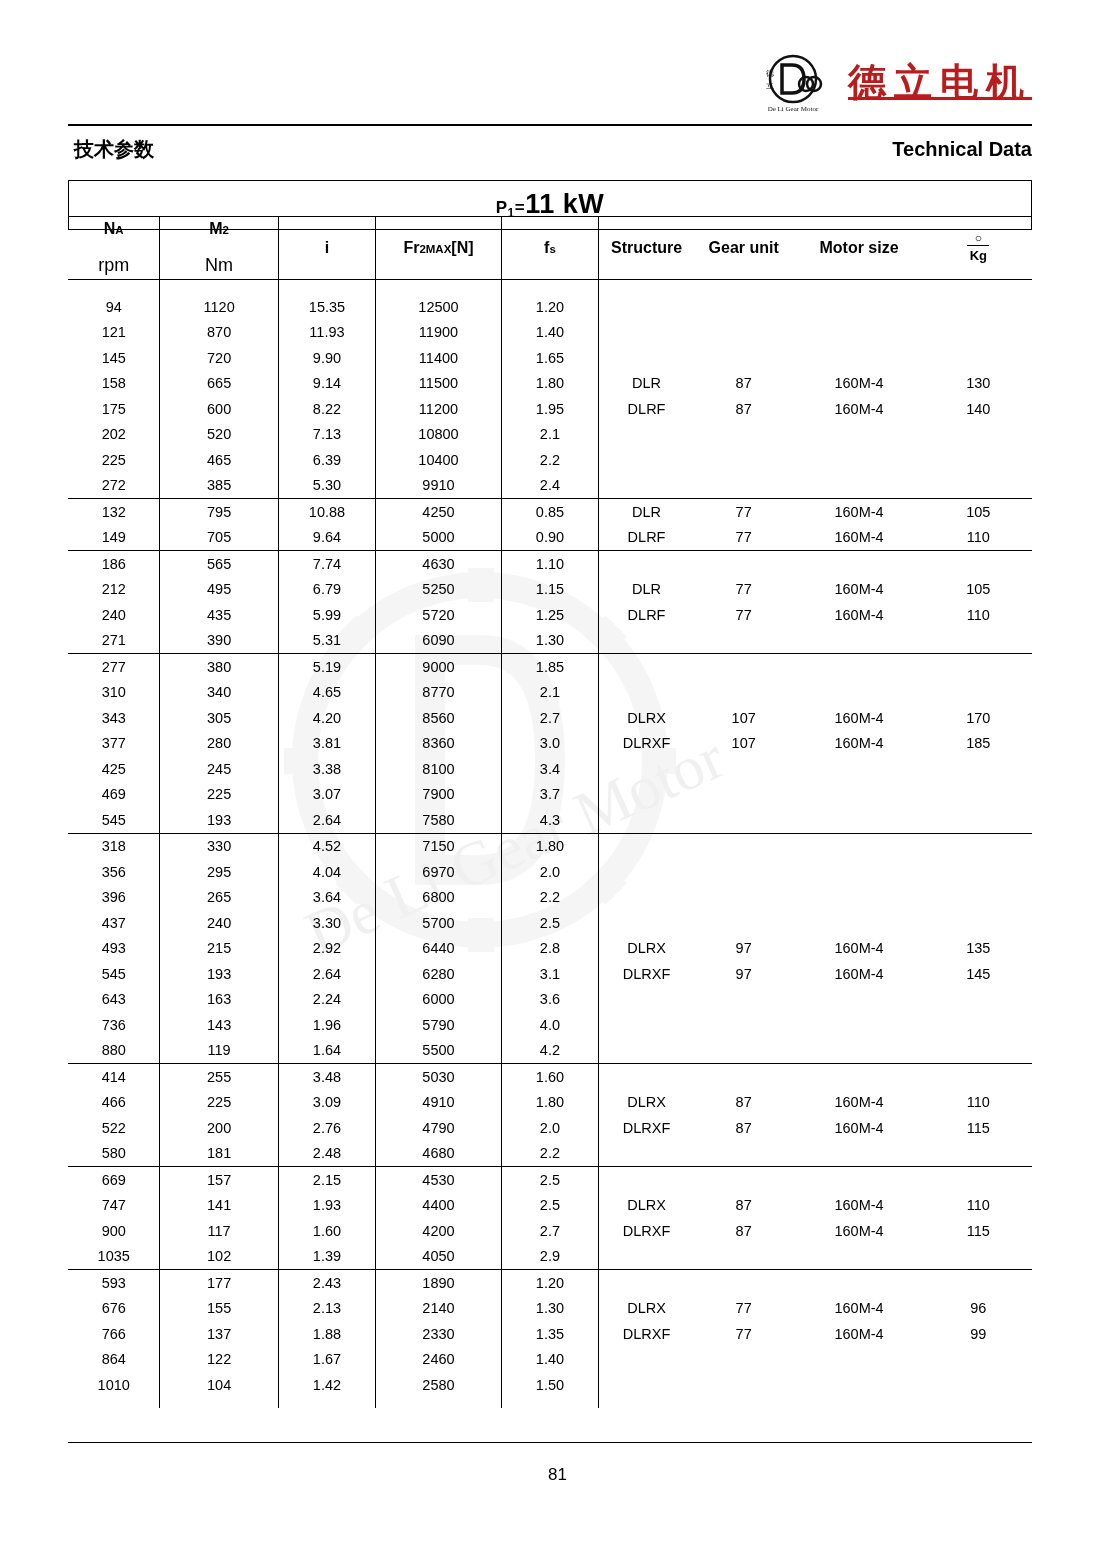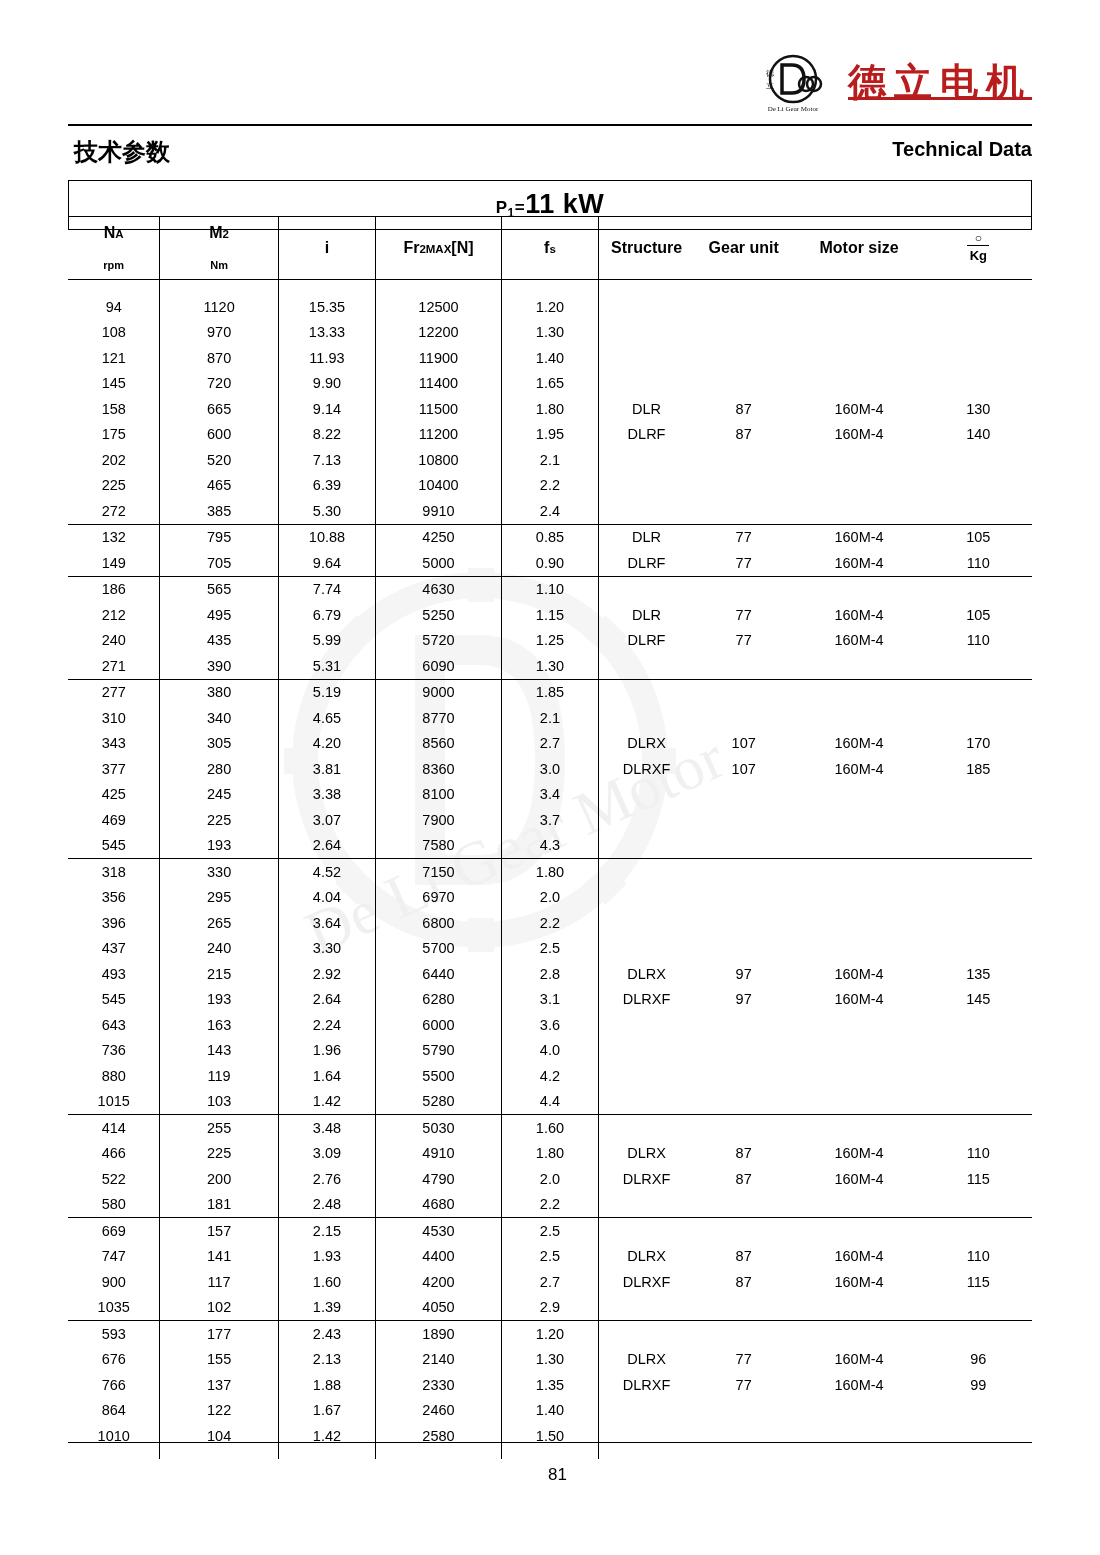--- a/index.html
+++ b/index.html
@@ -67,21 +67,21 @@
     top: 136px;
     left: 68px;
     right: 68px;
     height: 36px;
   }
   .subhead-cn {
     position: absolute;
     left: 6px;
     top: 0;
     font-family: "DejaVu Sans", "Liberation Sans", sans-serif;
-    font-size: 24px;
+    font-size: 20px;
     font-weight: bold;
   }
   .subhead-en {
     position: absolute;
     left: 0;
     right: 0;
     top: 2px;
     text-align: right;
     font-size: 20px;
     font-weight: bold;
@@ -143,22 +143,22 @@
   }
   .hdr-main {
     font-size: 16px;
     font-weight: bold;
   }
   .hdr-main sub, .hdr-main .sub {
     font-size: 11.5px;
     vertical-align: baseline;
   }
   .hdr-unit {
-    font-size: 11px;
-    font-weight: bold;
+    font-size: 18px;
+    font-weight: normal;
     display: block;
     margin-top: 16px;
   }
   .kg-cell .kg-top {
     display: block;
     font-size: 12px;
     line-height: 0.9;
   }
   .kg-cell .kg-line {
     display: block;
@@ -357,31 +357,20 @@
           <td class="col-m2 num vline">1120</td>
           <td class="col-i num vline">15.35</td>
           <td class="col-fr num vline">12500</td>
           <td class="col-fs num vline">1.20</td>
           <td class="col-st vline left-pad"></td>
           <td class="col-gu gu"></td>
           <td class="col-ms ms"></td>
           <td class="col-kg kg"></td>
         </tr>
         <tr>
-          <td class="col-na num">108</td>
-          <td class="col-m2 num vline">970</td>
-          <td class="col-i num vline">13.33</td>
-          <td class="col-fr num vline">12200</td>
-          <td class="col-fs num vline">1.30</td>
-          <td class="col-st vline left-pad"></td>
-          <td class="col-gu gu"></td>
-          <td class="col-ms ms"></td>
-          <td class="col-kg kg"></td>
-        </tr>
-        <tr>
           <td class="col-na num">121</td>
           <td class="col-m2 num vline">870</td>
           <td class="col-i num vline">11.93</td>
           <td class="col-fr num vline">11900</td>
           <td class="col-fs num vline">1.40</td>
           <td class="col-st vline left-pad"></td>
           <td class="col-gu gu"></td>
           <td class="col-ms ms"></td>
           <td class="col-kg kg"></td>
         </tr>
@@ -686,31 +675,20 @@
           <td class="col-na num">880</td>
           <td class="col-m2 num vline">119</td>
           <td class="col-i num vline">1.64</td>
           <td class="col-fr num vline">5500</td>
           <td class="col-fs num vline">4.2</td>
           <td class="col-st vline left-pad"></td>
           <td class="col-gu gu"></td>
           <td class="col-ms ms"></td>
           <td class="col-kg kg"></td>
         </tr>
-        <tr>
-          <td class="col-na num">1015</td>
-          <td class="col-m2 num vline">103</td>
-          <td class="col-i num vline">1.42</td>
-          <td class="col-fr num vline">5280</td>
-          <td class="col-fs num vline">4.4</td>
-          <td class="col-st vline left-pad"></td>
-          <td class="col-gu gu"></td>
-          <td class="col-ms ms"></td>
-          <td class="col-kg kg"></td>
-        </tr>
         <tr class="grp-sep">
           <td class="col-na num">414</td>
           <td class="col-m2 num vline">255</td>
           <td class="col-i num vline">3.48</td>
           <td class="col-fr num vline">5030</td>
           <td class="col-fs num vline">1.60</td>
           <td class="col-st vline left-pad"></td>
           <td class="col-gu gu"></td>
           <td class="col-ms ms"></td>
           <td class="col-kg kg"></td>

